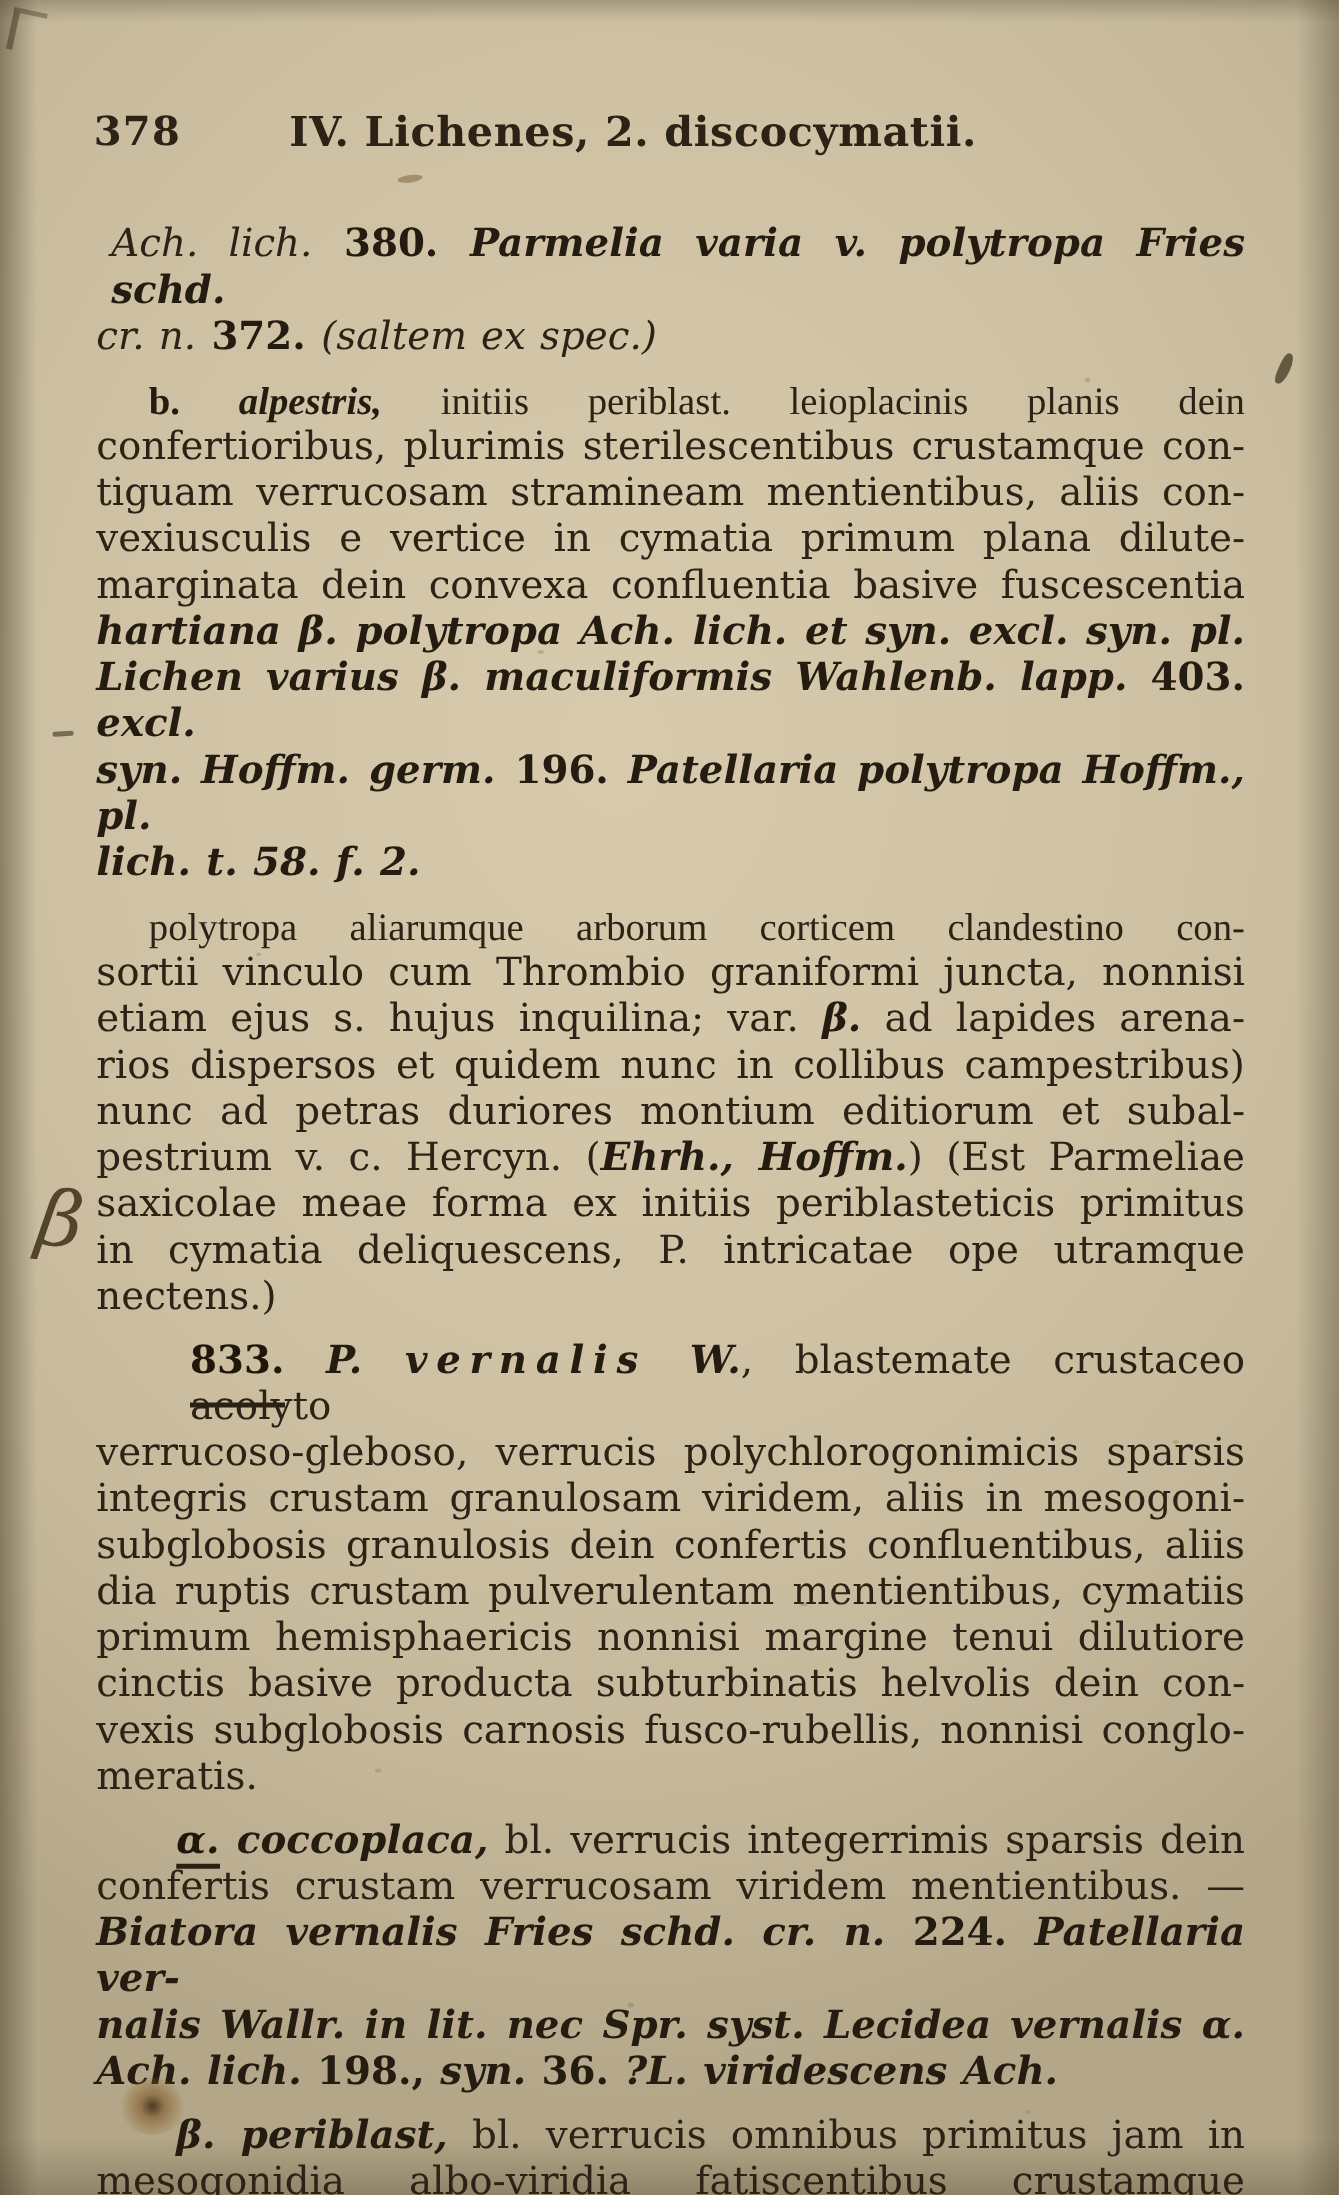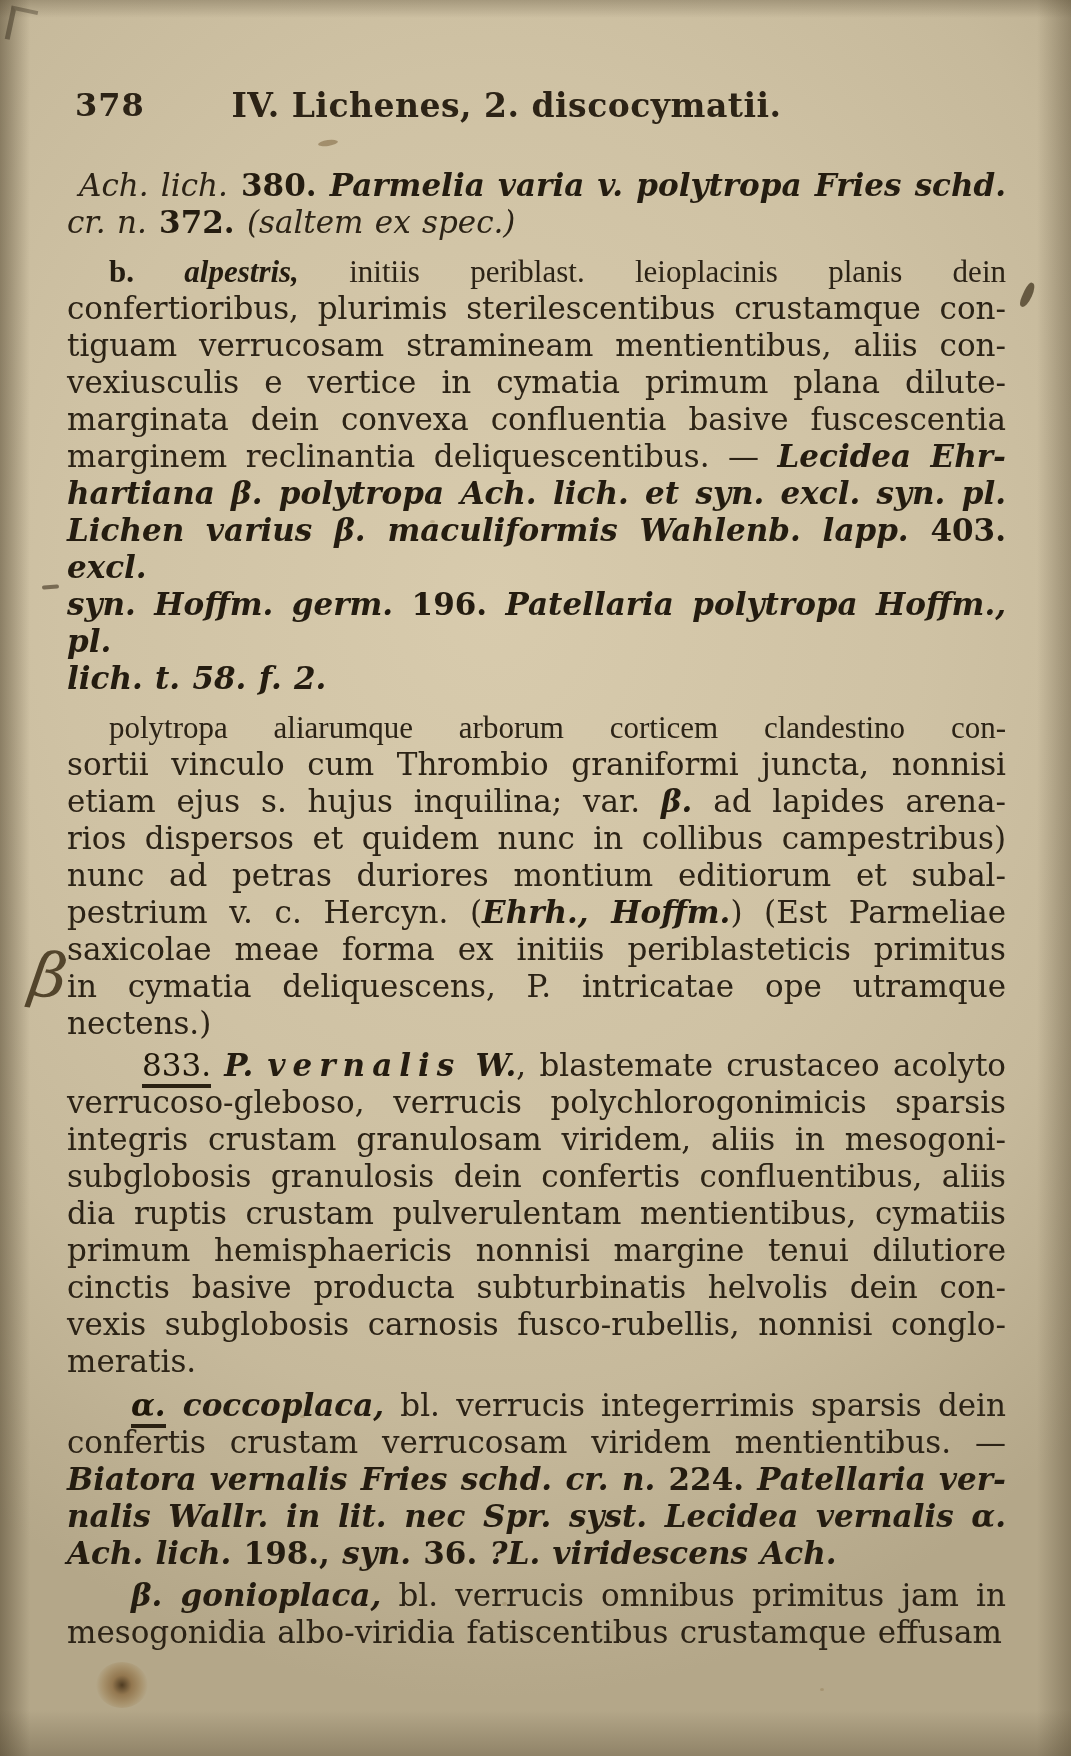--- a/index.html
+++ b/index.html
@@ -26,40 +26,40 @@
 
   
   #header{position:absolute;left:63px;top:86px;width:947px;height:42px;}
   #page-number{position:absolute;left:12px;top:0;font-size:32px;font-weight:600;letter-spacing:1px;}
   #header-title{position:absolute;left:0;right:60px;top:0;text-align:center;
     font-size:33px;font-weight:600;letter-spacing:.5px;}
 
   
   #text-body{position:absolute;left:63px;top:163px;width:947px;
     font-size:31px;line-height:37px;}
-  .para{margin:4px;}
+  .para{margin:14px;}
   .line{
     text-align:justify;
     text-align-last:justify;
     white-space:normal;
     word-spacing:1.5px;
   }
   .line.last{text-align-last:left;}
   .para.indent-xs .line:first-child{padding-left:12px;}
   .para.indent-sm .line:first-child{padding-left:42px;font-family:Liberation Serif, serif;}
   .para.indent-md .line:first-child{padding-left:64px;}
   .para.indent-lg .line:first-child{padding-left:75px;}
 
   .seg-r{font-style:normal;font-weight:400;}
   .seg-b{font-style:normal;font-weight:700;color:#241c10;}
   .seg-i{font-style:italic;font-weight:400;}
   .seg-bi{font-style:italic;font-weight:700;color:#241c10;}
   .seg-sp{font-style:italic;font-weight:700;color:#241c10;letter-spacing:7px;}
-  .seg-bu{font-style:normal;font-weight:400;color:#1f1709;
-    border-bottom:4px solid #2a2112;padding-bottom:1px;}
+  .seg-bu{font-style:normal;font-weight:700;color:#1f1709;
+    border-bottom:4px solid #2a2112;padding-bottom:16px;}
   .seg-biu{font-style:italic;font-weight:700;color:#1f1709;
     border-bottom:4px solid #2a2112;padding-bottom:1px;}
 
   
   #margin-handwriting{
     position:absolute;left:30px;top:942px;width:80px;height:80px;
     font-size:62px;font-style:italic;color:#43351d;opacity:.88;
     transform:rotate(8deg);font-family:"DejaVu Serif","Liberation Serif",serif;
   }
   #margin-tick-right{
@@ -119,21 +119,20 @@
       <div class="para indent-xs">
         <div class="line"><span class="seg-i">Ach. lich.</span><span class="seg-b"> 380. </span><span class="seg-bi">Parmelia varia v. polytropa Fries schd.</span></div>
         <div class="line last"><span class="seg-i">cr. n.</span><span class="seg-b"> 372. </span><span class="seg-i">(saltem ex spec.)</span></div>
       </div>
       <div class="para indent-sm" style="margin-top: 12px;">
         <div class="line"><span class="seg-b">b. </span><span class="seg-bi">alpestris,</span><span class="seg-r"> initiis periblast. leioplacinis planis dein</span></div>
         <div class="line"><span class="seg-r">confertioribus, plurimis sterilescentibus crustamque con-</span></div>
         <div class="line"><span class="seg-r">tiguam verrucosam stramineam mentientibus, aliis con-</span></div>
         <div class="line"><span class="seg-r">vexiusculis e vertice in cymatia primum plana dilute-</span></div>
         <div class="line"><span class="seg-r">marginata dein convexa confluentia basive fuscescentia</span></div>
-        <div class="line"><span class="seg-r">marginem reclinantia deliquescentibus. — </span><span class="seg-bi">Lecidea Ehr-</span></div>
         <div class="line"><span class="seg-bi">hartiana β. polytropa Ach. lich. et syn. excl. syn. pl.</span></div>
         <div class="line"><span class="seg-bi">Lichen varius β. maculiformis Wahlenb. lapp. </span><span class="seg-b">403. </span><span class="seg-bi">excl.</span></div>
         <div class="line"><span class="seg-bi">syn. Hoffm. germ. </span><span class="seg-b">196. </span><span class="seg-bi">Patellaria polytropa Hoffm., pl.</span></div>
         <div class="line last"><span class="seg-bi">lich. t. 58. f. 2.</span></div>
       </div>
       <div class="para indent-sm" style="margin-top: 12px;">
         <div class="line"><span class="seg-r">polytropa aliarumque arborum corticem clandestino con-</span></div>
         <div class="line"><span class="seg-r">sortii vinculo cum Thrombio graniformi juncta, nonnisi</span></div>
         <div class="line"><span class="seg-r">etiam ejus s. hujus inquilina; var. </span><span class="seg-bi">β.</span><span class="seg-r"> ad lapides arena-</span></div>
         <div class="line"><span class="seg-r">rios dispersos et quidem nunc in collibus campestribus)</span></div>
@@ -154,21 +153,21 @@
         <div class="line last"><span class="seg-r">meratis.</span></div>
       </div>
       <div class="para indent-md" style="margin-top: 7px;">
         <div class="line"><span class="seg-biu">α.</span><span class="seg-bi"> coccoplaca,</span><span class="seg-r"> bl. verrucis integerrimis sparsis dein</span></div>
         <div class="line"><span class="seg-r">confertis crustam verrucosam viridem mentientibus. —</span></div>
         <div class="line"><span class="seg-bi">Biatora vernalis Fries schd. cr. n. </span><span class="seg-b">224. </span><span class="seg-bi">Patellaria ver-</span></div>
         <div class="line"><span class="seg-bi">nalis Wallr. in lit. nec Spr. syst. Lecidea vernalis α.</span></div>
         <div class="line last"><span class="seg-bi">Ach. lich. </span><span class="seg-b">198., </span><span class="seg-bi">syn. </span><span class="seg-b">36. </span><span class="seg-bi">?L. viridescens Ach.</span></div>
       </div>
       <div class="para indent-md" style="margin-top: 5px;">
-        <div class="line"><span class="seg-bi">β. gonioplaca,</span><span class="seg-r"> bl. verrucis omnibus primitus jam in</span></div>
+        <div class="line"><span class="seg-bi">β. periblast,</span><span class="seg-r"> bl. verrucis omnibus primitus jam in</span></div>
         <div class="line last"><span class="seg-r">mesogonidia albo-viridia fatiscentibus crustamque effusam</span></div>
       </div>
     </div>
 
   <div id="margin-handwriting">β</div>
   <div id="margin-tick-right"></div>
   <div id="margin-dash-left"></div>
   <div id="ink-blot"></div>
 
   <div class="speck s1"></div>

